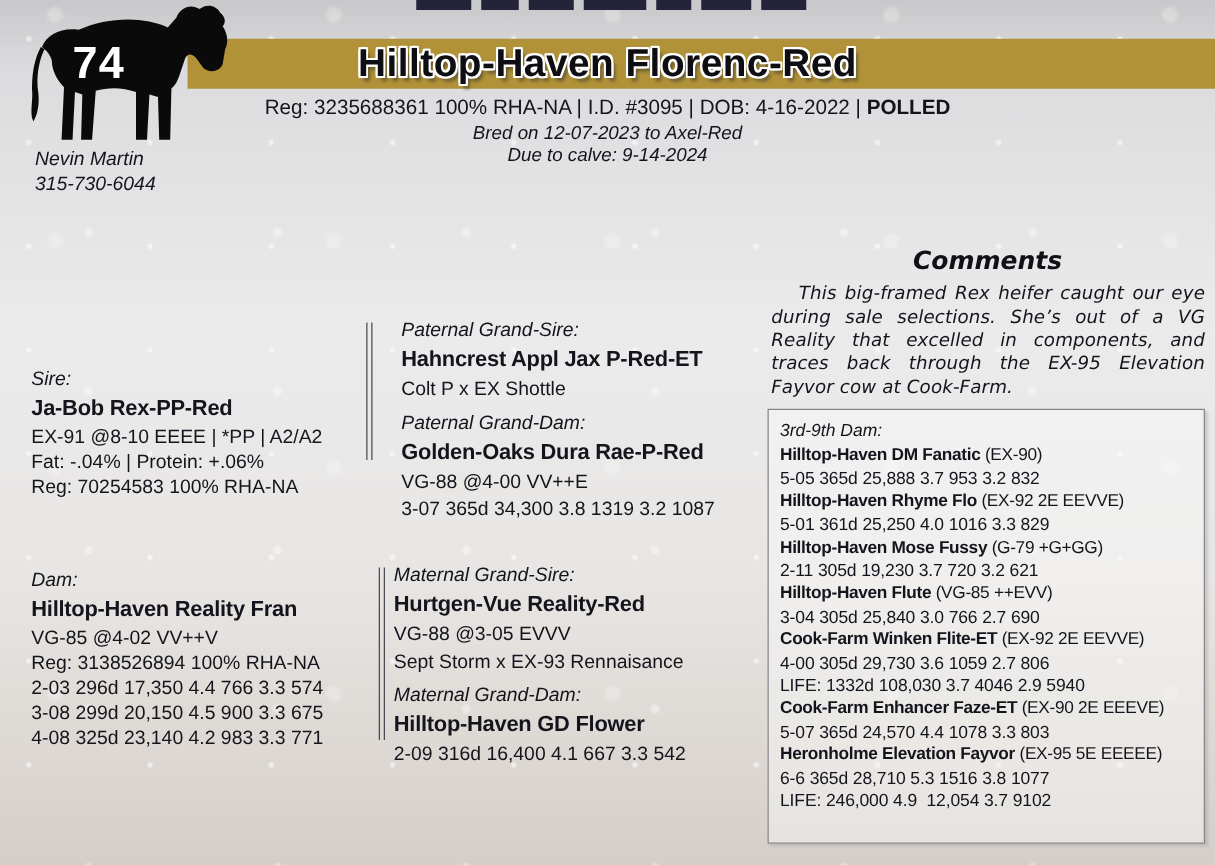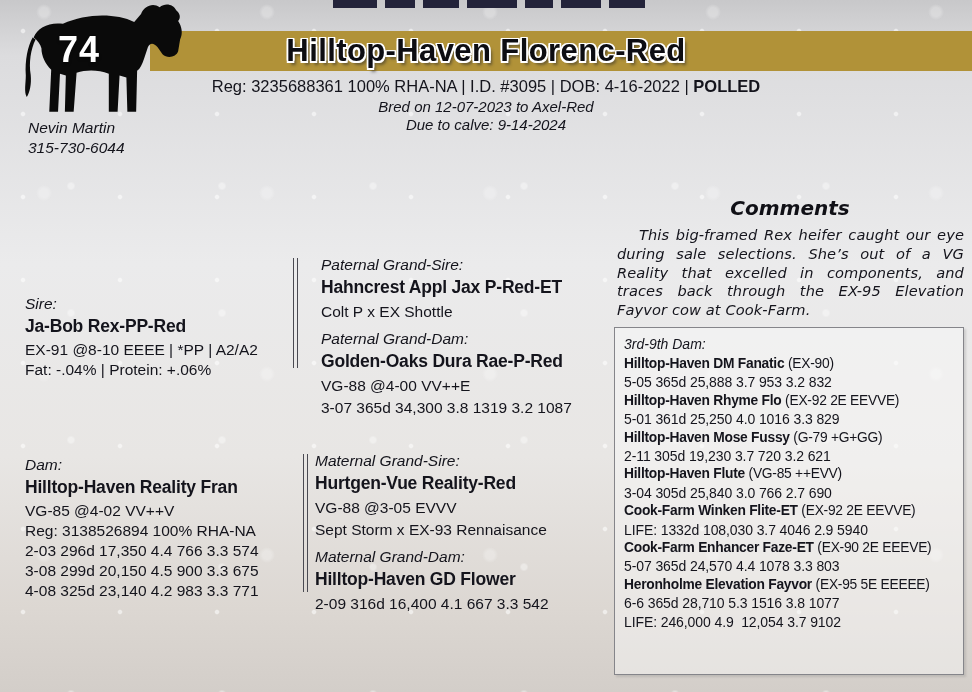--- a/index.html
+++ b/index.html
@@ -101,20 +101,21 @@
   <div class="consignor">
     <p>Nevin Martin</p>
     <p>315-730-6044</p>
   </div>
 
   <div class="sec sire-sec">
     <p class="label">Sire:</p>
     <p class="name">Ja-Bob Rex-PP-Red</p>
     <p class="ln">EX-91 @8-10 EEEE | *PP | A2/A2</p>
     <p class="ln">Fat: -.04% | Protein: +.06%</p>
+    <p class="ln">Reg: 70254583 100% RHA-NA</p>
   </div>
 
   <div class="sec dam-sec">
     <p class="label">Dam:</p>
     <p class="name">Hilltop-Haven Reality Fran</p>
     <p class="ln">VG-85 @4-02 VV++V</p>
     <p class="ln">Reg: 3138526894 100% RHA-NA</p>
     <p class="ln">2-03 296d 17,350 4.4 766 3.3 574</p>
     <p class="ln">3-08 299d 20,150 4.5 900 3.3 675</p>
     <p class="ln">4-08 325d 23,140 4.2 983 3.3 771</p>
@@ -154,20 +155,21 @@
     <p class="db-name"><span>Hilltop-Haven Rhyme Flo</span><span class="score"> (EX-92 2E EEVVE)</span></p>
     <p class="db-rec">5-01 361d 25,250 4.0 1016 3.3 829</p>
 
     <p class="db-name"><span>Hilltop-Haven Mose Fussy</span><span class="score"> (G-79 +G+GG)</span></p>
     <p class="db-rec">2-11 305d 19,230 3.7 720 3.2 621</p>
 
     <p class="db-name"><span>Hilltop-Haven Flute</span><span class="score"> (VG-85 ++EVV)</span></p>
     <p class="db-rec">3-04 305d 25,840 3.0 766 2.7 690</p>
 
     <p class="db-name"><span>Cook-Farm Winken Flite-ET</span><span class="score"> (EX-92 2E EEVVE)</span></p>
+    <p class="db-rec">4-00 305d 29,730 3.6 1059 2.7 806</p>
     <p class="db-rec">LIFE: 1332d 108,030 3.7 4046 2.9 5940</p>
 
     <p class="db-name"><span>Cook-Farm Enhancer Faze-ET</span><span class="score"> (EX-90 2E EEEVE)</span></p>
     <p class="db-rec">5-07 365d 24,570 4.4 1078 3.3 803</p>
 
     <p class="db-name"><span>Heronholme Elevation Fayvor</span><span class="score"> (EX-95 5E EEEEE)</span></p>
     <p class="db-rec">6-6 365d 28,710 5.3 1516 3.8 1077</p>
     <p class="db-rec">LIFE: 246,000 4.9  12,054 3.7 9102</p>
   </div>
 

